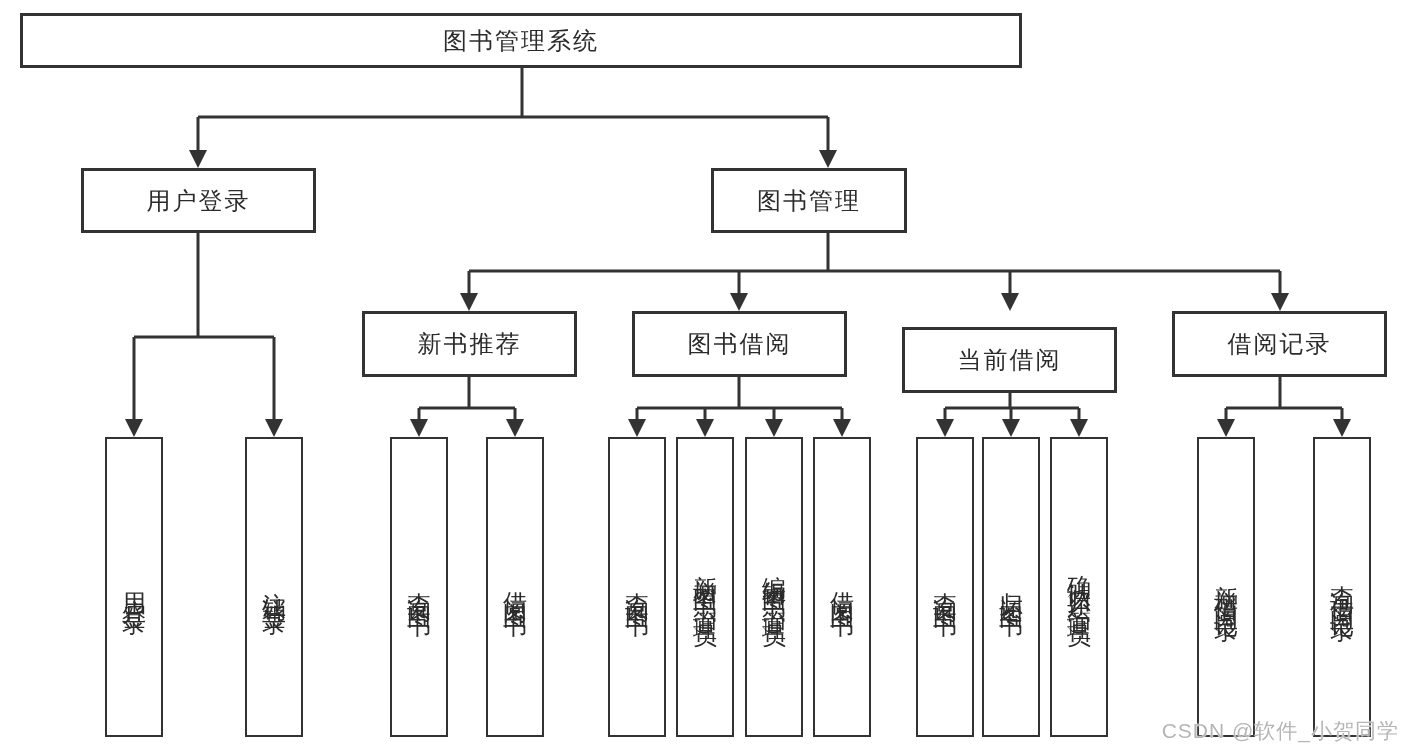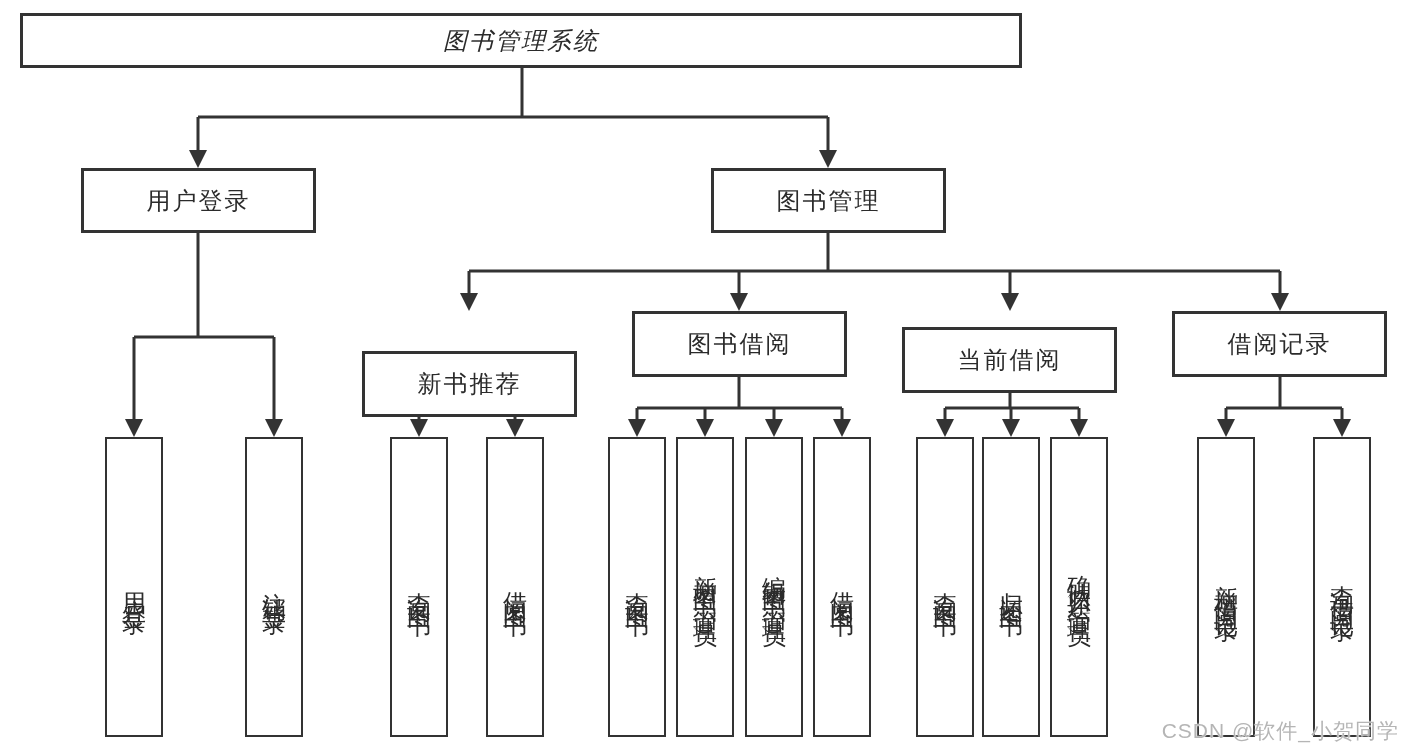--- a/index.html
+++ b/index.html
@@ -83,26 +83,26 @@
       M696 419 L714 419 L705 437 Z
       M765 419 L783 419 L774 437 Z
       M833 419 L851 419 L842 437 Z
       M936 419 L954 419 L945 437 Z
       M1002 419 L1020 419 L1011 437 Z
       M1070 419 L1088 419 L1079 437 Z
       M1217 419 L1235 419 L1226 437 Z
       M1333 419 L1351 419 L1342 437 Z"></path>
   </svg>
 
-  <div class="node box-h" style="left:20px;top:13px;width:1002px;height:55px;font-style:italic;">图书管理系统</div>
+  <div class="node box-h" style="left:20px;top:13px;width:1002px;height:55px;">图书管理系统</div>
 
   <div class="node box-h" style="left:81px;top:168px;width:235px;height:65px;">用户登录</div>
-  <div class="node box-h" style="left:711px;top:168px;width:235px;height:65px;">图书管理</div>
+  <div class="node box-h" style="left:711px;top:168px;width:196px;height:65px;">图书管理</div>
 
-  <div class="node box-h" style="left:362px;top:311px;width:215px;height:66px;margin-top:40px;">新书推荐</div>
+  <div class="node box-h" style="left:362px;top:311px;width:215px;height:66px;">新书推荐</div>
   <div class="node box-h" style="left:632px;top:311px;width:215px;height:66px;">图书借阅</div>
   <div class="node box-h" style="left:902px;top:327px;width:215px;height:66px;">当前借阅</div>
   <div class="node box-h" style="left:1172px;top:311px;width:215px;height:66px;">借阅记录</div>
 
   <div class="node box-v" style="left:105px;top:437px;width:58px;height:300px;">用户登录</div>
   <div class="node box-v" style="left:245px;top:437px;width:58px;height:300px;">注销登录</div>
 
   <div class="node box-v" style="left:390px;top:437px;width:58px;height:300px;">查询图书</div>
   <div class="node box-v" style="left:486px;top:437px;width:58px;height:300px;">借阅图书</div>
 

